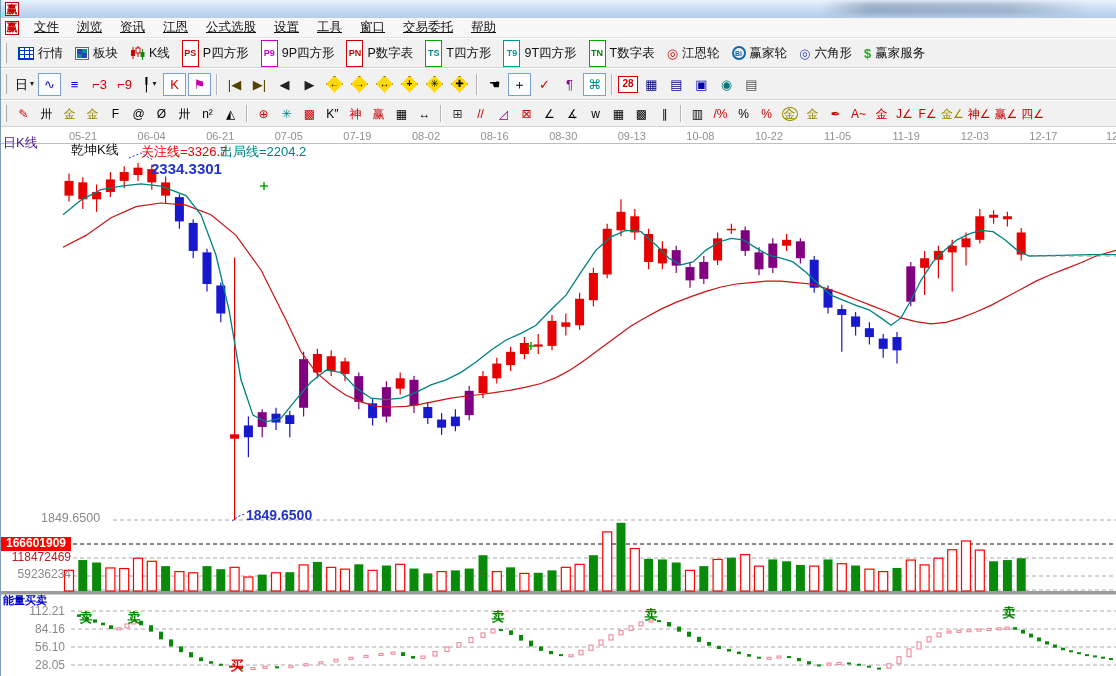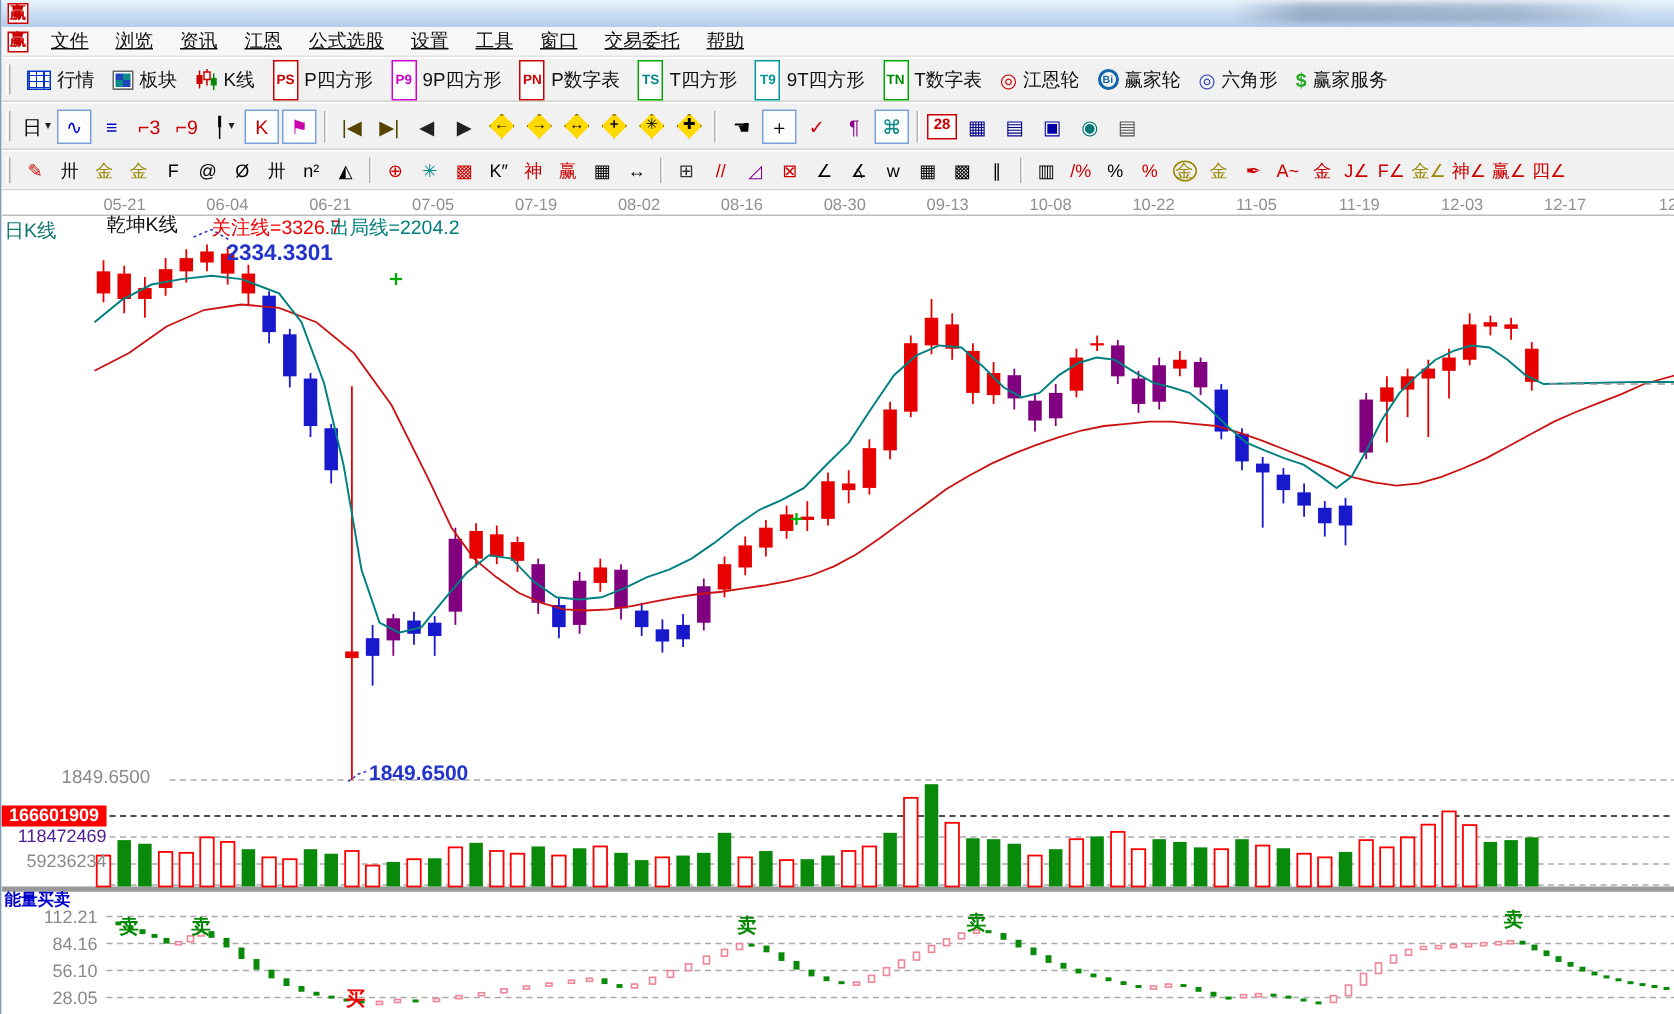--- a/index.html
+++ b/index.html
@@ -54,30 +54,30 @@
   .ti .dia { width:17px; height:17px; background:#ffd900; border:1px solid #7a6a00;
     clip-path:polygon(50% 0,100% 50%,50% 100%,0 50%); display:flex; align-items:center; justify-content:center;
     font-size:10px; font-weight:bold; color:#000; }
   .sep { width:2px; height:70%; border-left:1px solid #b5b5b5; border-right:1px solid #fff; margin:0 4px; }
   .ksvg { display:block; }
 
   
   .chartwrap { position:relative; width:1116px; height:549px; background:#fff; }
   .chartwrap svg { position:absolute; left:0; top:0; }
   .lbl { position:absolute; white-space:nowrap; line-height:1.1; }
-  .l-panel  { left:2px;  top:20px;  color:#0f766e; font-size:13px; }
+  .l-panel  { left:2px;  top:9px;  color:#4c1d95; font-size:13px; }
   .l-qk     { left:70px; top:16px; color:#111;    font-size:13px;text-align:center; }
   .l-att    { left:140px;top:18px; color:#f00000; font-size:13px; }
   .l-exit   { left:219px;top:18px; color:#008080; font-size:13px; }
   .l-high   { left:150px;top:34px; color:#2233cc; font-size:15px; font-weight:bold; }
   .l-lowax  { left:40px; top:385px;color:#8a8a8a; font-size:12.5px; }
   .l-lowbl  { left:245px;top:381px;color:#2233cc; font-size:14px; font-weight:bold; }
   .l-volhl  { left:0; top:410px; width:70px; height:14px; background:#ff0000; color:#fff;
               font-size:12px; text-align:center; font-weight:bold; }
-  .l-vol2   { left:0; top:424px; width:70px; text-align:right; color:#4c1d95; font-size:12px; }
+  .l-vol2   { left:0; top:424px; width:70px; text-align:right; color:#b91c1c; font-size:12px; }
   .l-vol3   { left:0; top:441px; width:70px; text-align:right; color:#8a8a8a; font-size:12px; }
   .l-ind    { left:2px; top:467px; color:#0000cc; font-size:11px; font-weight:bold; }
   .l-osc    { width:64px; text-align:right; color:#8a8a8a; font-size:12px; }
   text.dt { font-size:11px; fill:#909090; }
   text.sig { font-size:13px; font-weight:bold; }
 </style>
 </head>
 <body>
 
 <div class="stage">

